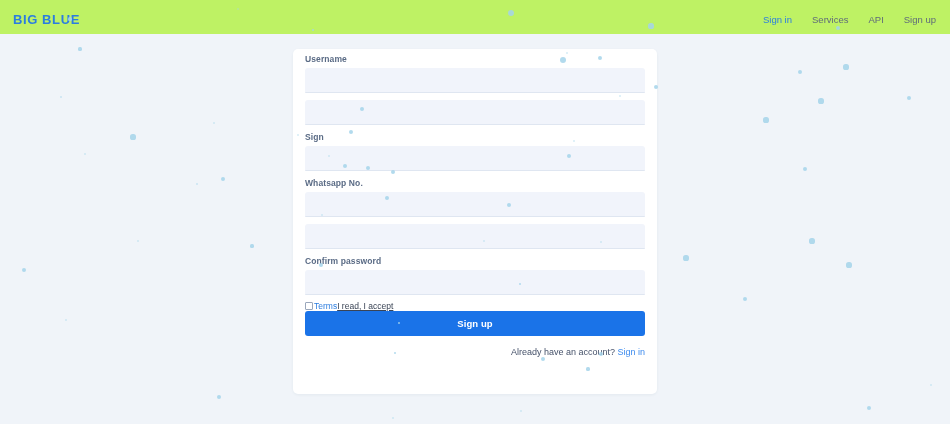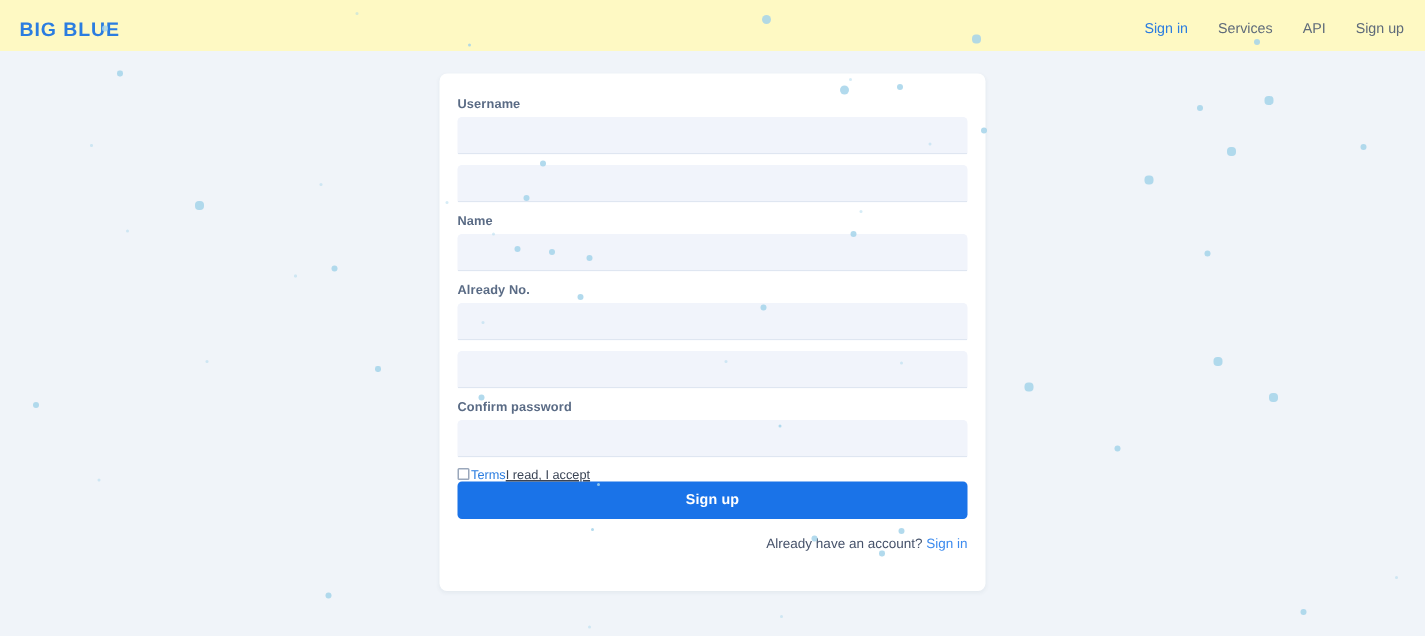--- a/index.html
+++ b/index.html
@@ -22,21 +22,21 @@
     height: 424px;
     background: #f0f4f9;
   }
 
   
   #header {
     position: absolute;
     top: 0; left: 0;
     width: 950px;
     height: 34px;
-    background: #fef9c3;
+    background: #bef264;
     display: flex;
     align-items: center;
     justify-content: space-between;
     padding: 4px 14px 0 13px;
     z-index: 3;
     gap: 8px;
   }
   #logo {
     font-size: 13px;
     font-weight: bold;
@@ -61,21 +61,21 @@
   
   #card {
     position: absolute;
     left: 293px;
     top: 49px;
     width: 364px;
     height: 345px;
     background: #ffffff;
     border-radius: 5px;
     box-shadow: 0 1px 3px rgba(40,60,90,0.06);
-    padding: 15px 12px 0 12px;
+    padding: 5px 12px 0 12px;
     z-index: 2;
   }
 
   .field { margin-bottom: 7px; }
   .field-label {
     font-size: 8.5px;
     font-weight: bold;
     color: #5a6b85;
     letter-spacing: 0.1px;
     margin: 0 0 4px 0;
@@ -187,25 +187,25 @@
 
   <div id="fields">
       <div class="field">
         <label class="field-label">Username</label>
         <input class="field-input" type="text" placeholder="" style="">
       </div>
       <div class="field">
         <input class="field-input" type="text" placeholder="" style="">
       </div>
       <div class="field">
-        <label class="field-label">Name</label>
-        <input class="field-input" type="text" placeholder="" style="">
-      </div>
-      <div class="field">
-        <label class="field-label">Already No.</label>
+        <label class="field-label">Sign</label>
+        <input class="field-input" type="text" placeholder="" style="">
+      </div>
+      <div class="field">
+        <label class="field-label">Whatsapp No.</label>
         <input class="field-input" type="text" placeholder="" style="">
       </div>
       <div class="field">
         <input class="field-input" type="password" placeholder="" style="">
       </div>
       <div class="field">
         <label class="field-label">Confirm password</label>
         <input class="field-input" type="password" placeholder="" style="">
       </div>
     </div>

